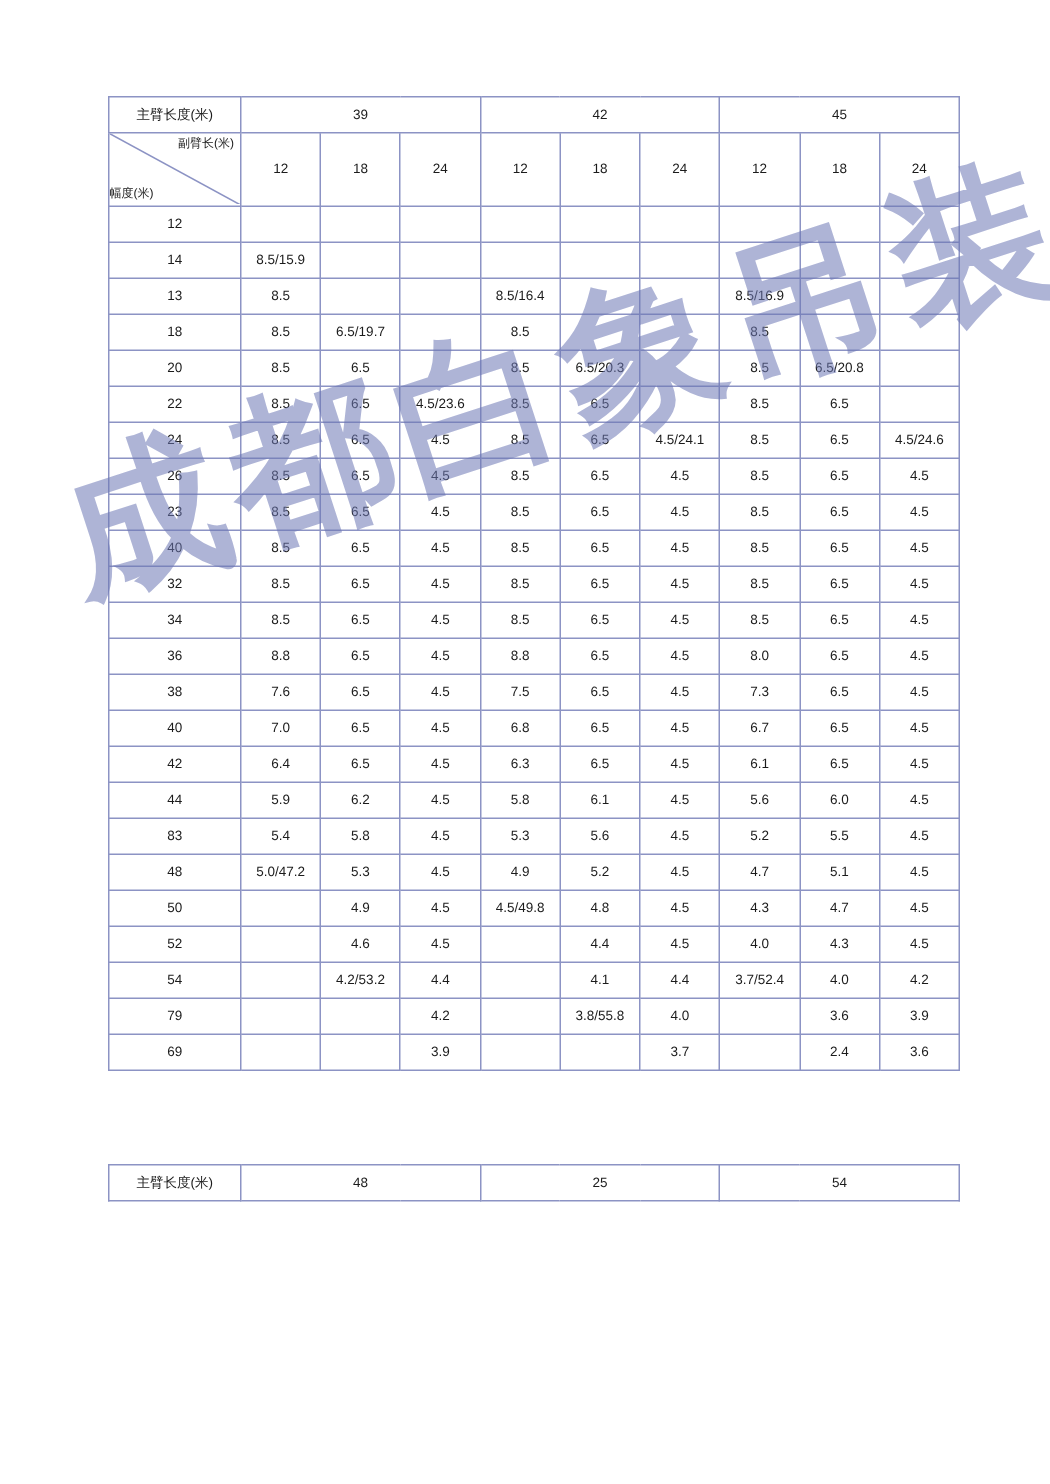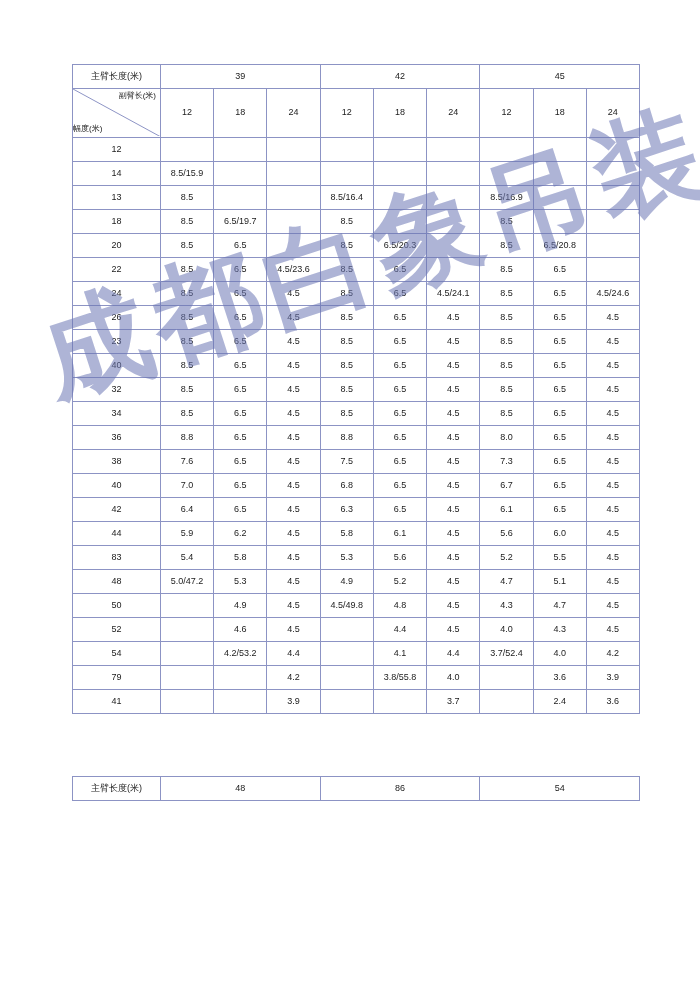--- a/index.html
+++ b/index.html
@@ -414,21 +414,21 @@
         <td></td>
         <td>4.2</td>
         <td></td>
         <td>3.8/55.8</td>
         <td>4.0</td>
         <td></td>
         <td>3.6</td>
         <td>3.9</td>
       </tr>
       <tr>
-        <td>41</td>
+        <td>69</td>
         <td></td>
         <td></td>
         <td>3.9</td>
         <td></td>
         <td></td>
         <td>3.7</td>
         <td></td>
         <td>2.4</td>
         <td>3.6</td>
       </tr>
@@ -447,21 +447,21 @@
         <col>
         <col>
         <col>
         <col>
         <col>
     </colgroup>
     <tbody>
       <tr>
         <td class="hdr-main-label">主臂长度(米)</td>
         <td colspan="3">48</td>
-        <td colspan="3">86</td>
+        <td colspan="3">25</td>
         <td colspan="3">54</td>
       </tr>
     </tbody>
   </table>
 
 </div>
 
 <div class="watermark">
   <div class="watermark-text">成都白象吊装</div>
 </div>

